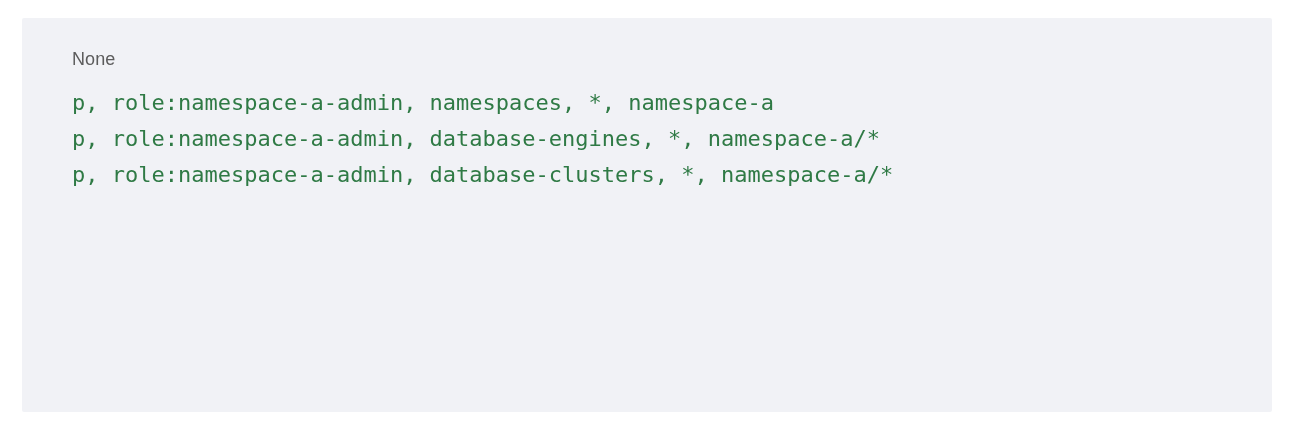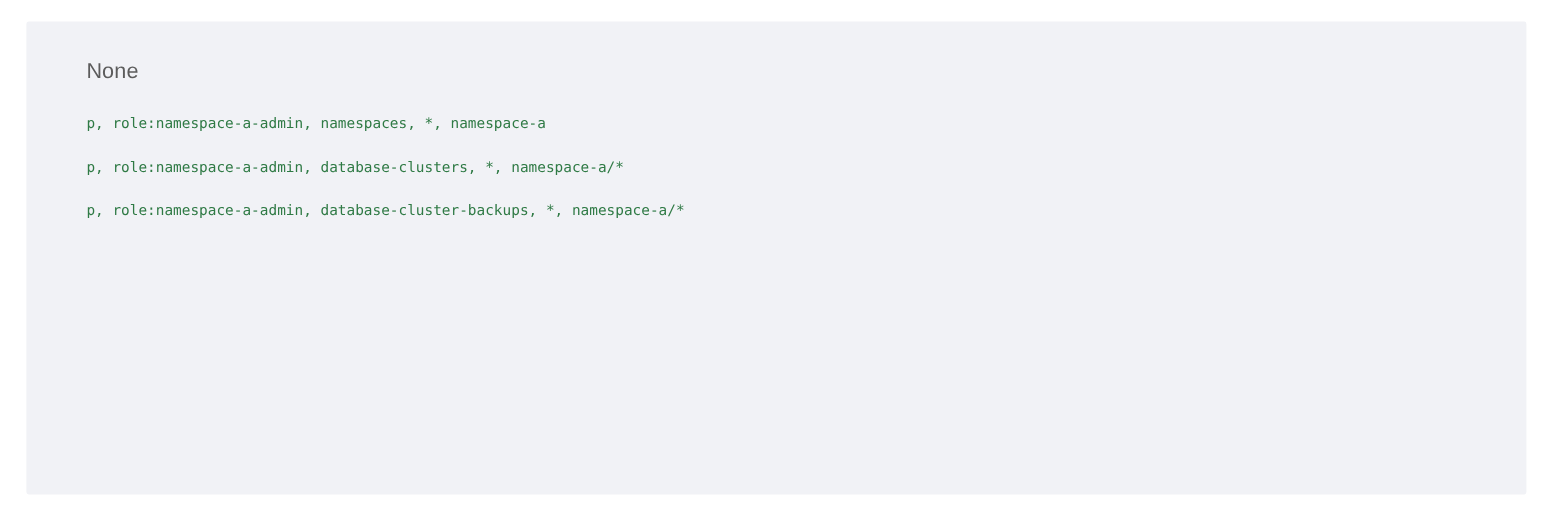--- a/index.html
+++ b/index.html
@@ -51,37 +51,37 @@
   .policy-list {
     display: block;
     margin: 0;
     padding: 0;
     list-style: none;
   }
 
   .policy-line {
     display: block;
     font-family: "DejaVu Sans Mono", "Liberation Mono", monospace;
-    font-size: 12px;
+    font-size: 22px;
     line-height: 36px;
     color: #2f7a45;
     white-space: pre;
     letter-spacing: 0px;
   }
 </style>
 </head>
 <body>
 
 <div class="page">
   <div class="policy-panel">
     <div class="panel-inner">
 
       <span class="none-label">None</span>
 
       <div class="policy-list">
         <span class="policy-line">p, role:namespace-a-admin, namespaces, *, namespace-a</span>
+        <span class="policy-line">p, role:namespace-a-admin, database-engines, *, namespace-a/*</span>
         <span class="policy-line">p, role:namespace-a-admin, database-clusters, *, namespace-a/*</span>
-        <span class="policy-line">p, role:namespace-a-admin, database-cluster-backups, *, namespace-a/*</span>
       </div>
 
     </div>
   </div>
 </div>
 
 </body></html>

